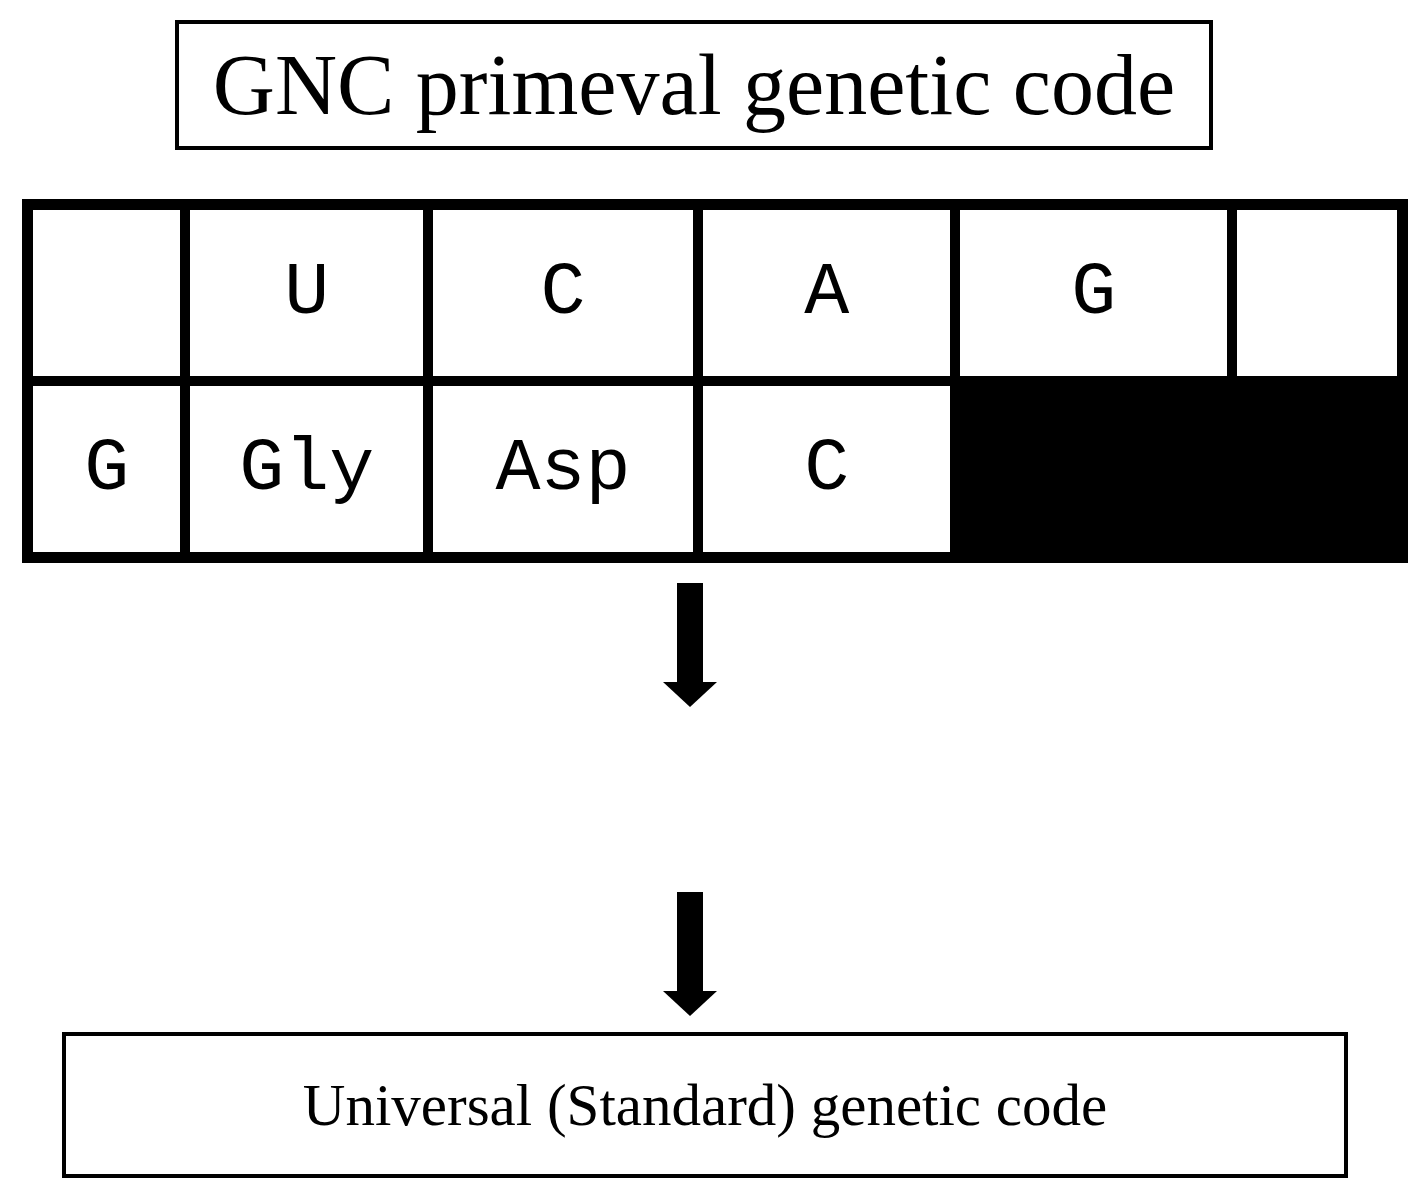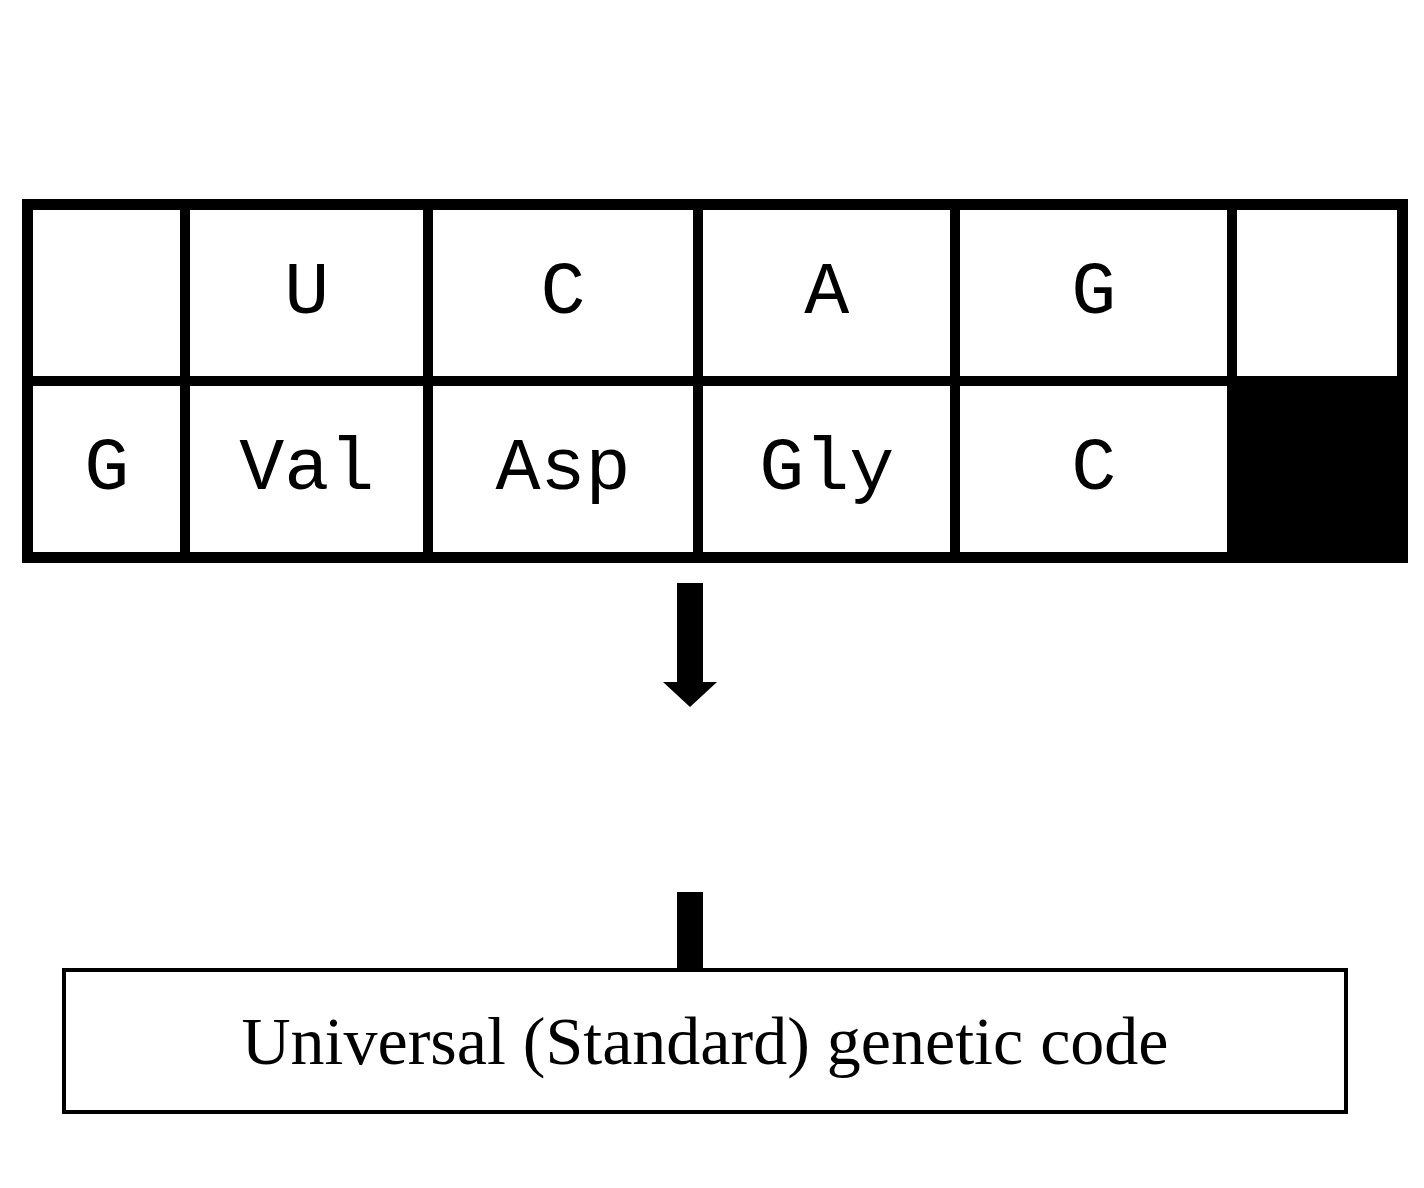--- a/index.html
+++ b/index.html
@@ -34,23 +34,23 @@
     left: 175px; top: 20px;
     width: 1038px; height: 130px;
     font-size: 86px;
   }
   .box-middle {
     left: 197px; top: 702px;
     width: 990px; height: 146px;
     font-size: 84px;
   }
   .box-bottom {
-    left: 62px; top: 968px;
+    left: 62px; top: 1032px;
     width: 1286px; height: 146px;
-    font-size: 68px;
+    font-size: 59px;
   }
 
   
   .codon-table {
     position: absolute;
     left: 22px; top: 199px;
     width: 1386px; height: 364px;
     box-sizing: border-box;
     background: #000000;
     border: 11px solid #000000;
@@ -91,33 +91,35 @@
     border-left: 27px solid transparent;
     border-right: 27px solid transparent;
     border-top: 25px solid #000000;
   }
 </style>
 </head>
 <body>
 
 <div class="canvas">
 
+  <div class="box box-top">
+    <span>GNC primeval genetic code</span>
+  </div>
 
   <div class="codon-table">
     <div class="codon-cell"></div>
     <div class="codon-cell">U</div>
     <div class="codon-cell">C</div>
     <div class="codon-cell">A</div>
     <div class="codon-cell">G</div>
     <div class="codon-cell"></div>
 
     <div class="codon-cell">G</div>
-    <div class="codon-cell">Val</div>
+    <div class="codon-cell">Gly</div>
     <div class="codon-cell">Asp</div>
-    <div class="codon-cell">Gly</div>
     <div class="codon-cell">C</div>
   </div>
 
   <div class="arrow arrow-1">
     <div class="arrow-shaft"></div>
     <div class="arrow-head"></div>
   </div>
 
 
   <div class="arrow arrow-2">

